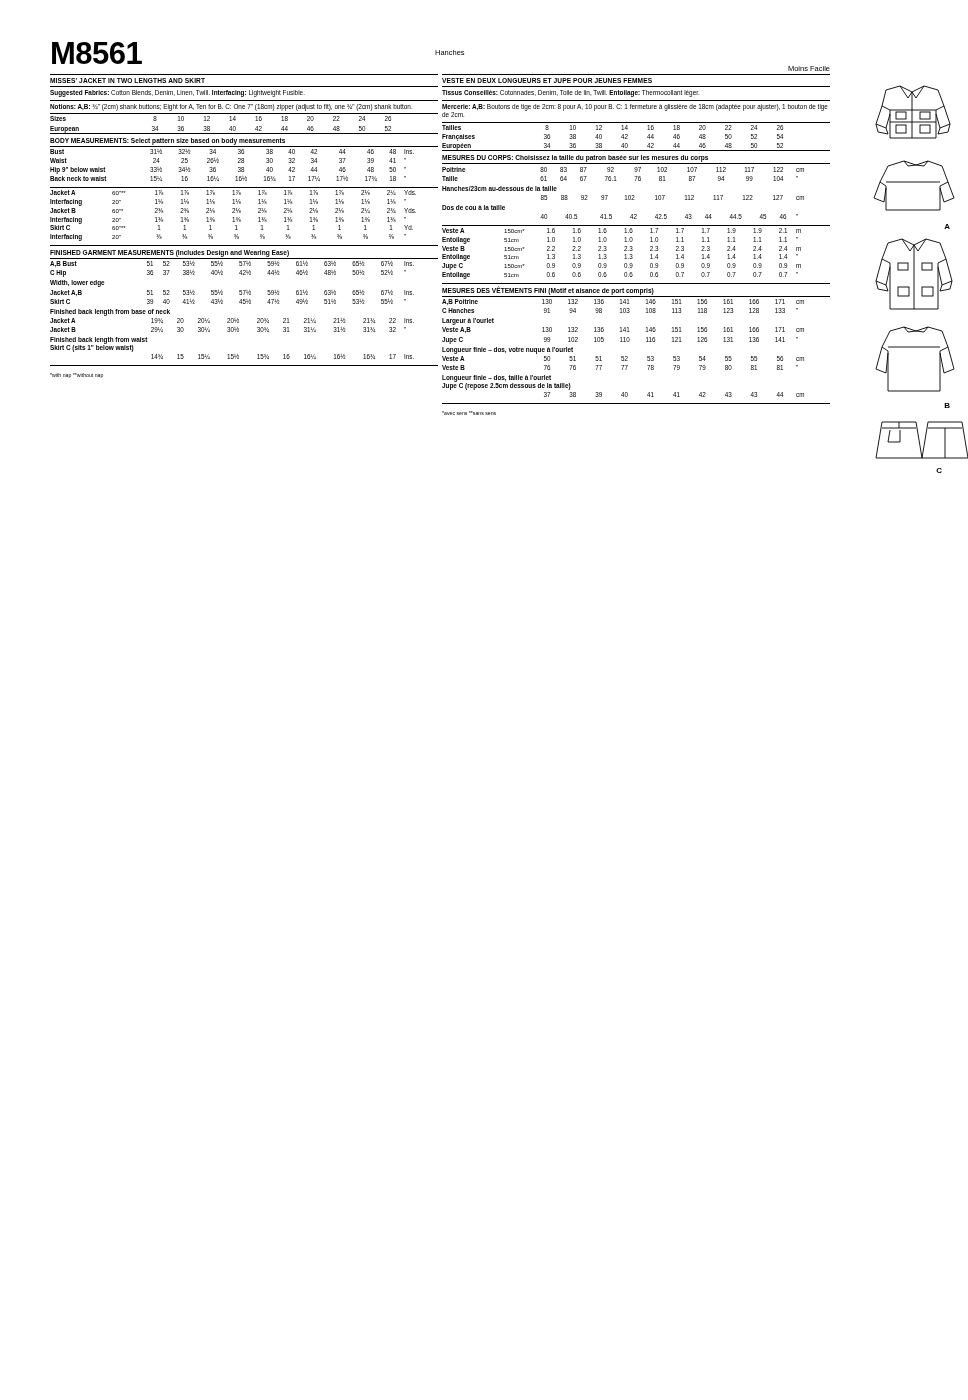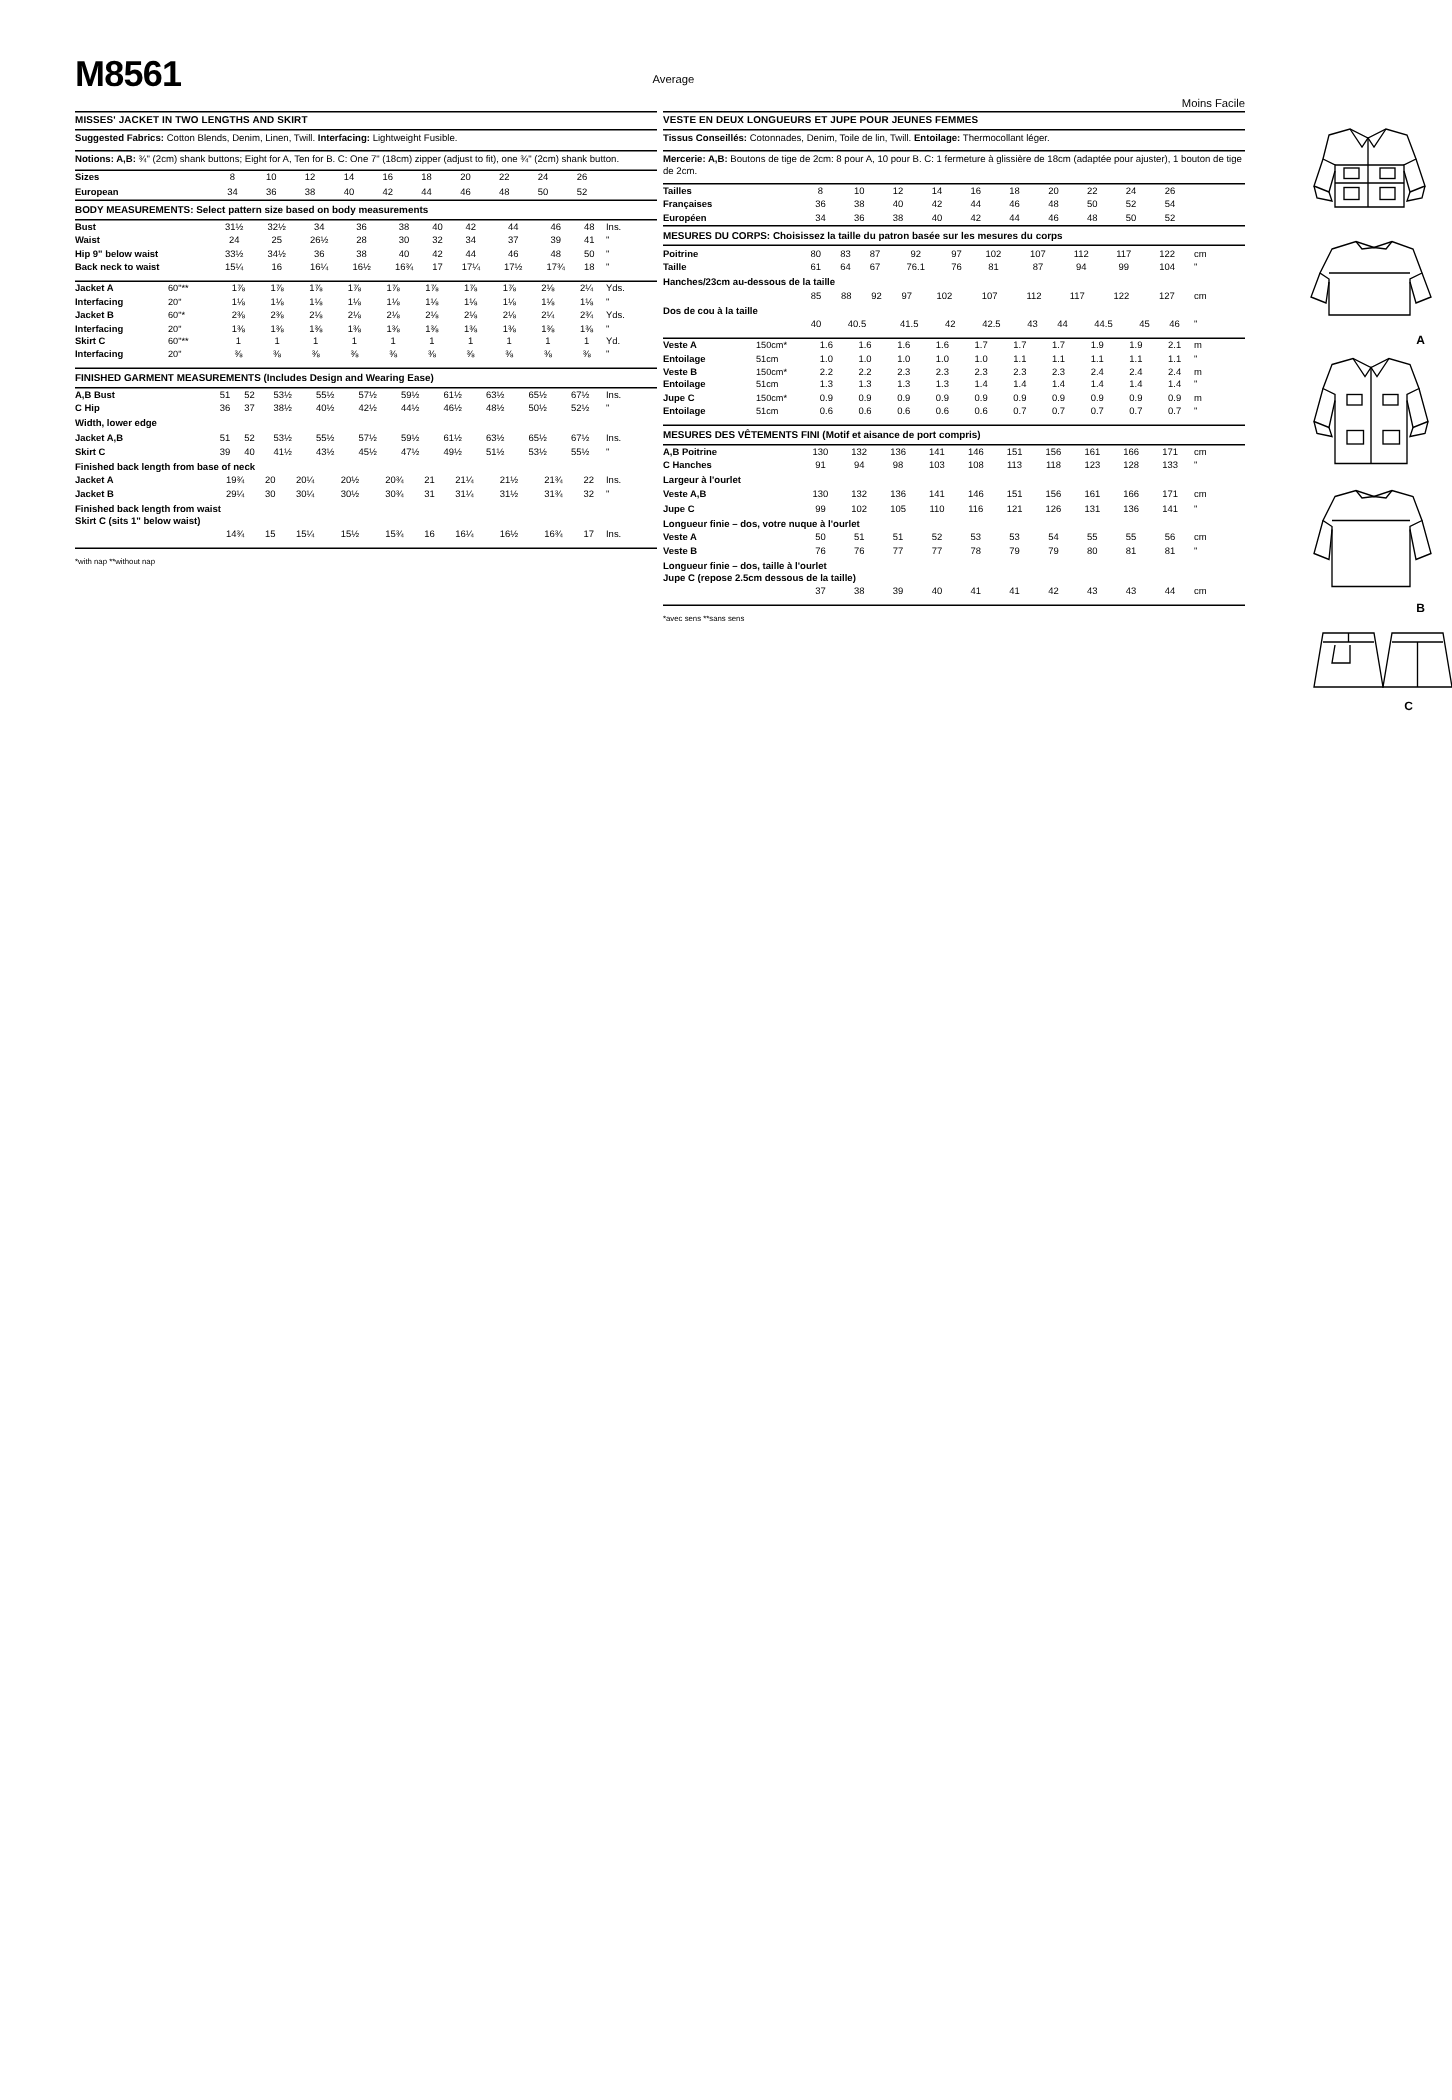--- a/index.html
+++ b/index.html
@@ -3,21 +3,21 @@
 <meta charset="utf-8">
 <style>
   html,body{margin:0;padding:0;background:#ffffff;}
   body{width:968px;height:1400px;font-family:"Liberation Sans",sans-serif;color:#000;}
   .page{position:relative;width:968px;height:1400px;background:#fff;}
   .sheet{position:absolute;left:26px;top:22px;width:916px;height:1356px;background:#fff;}
   .content{position:absolute;left:24px;top:18px;width:868px;}
 
   
   .hdr{position:relative;height:34px;}
-  .pattnum{position:absolute;left:0;top:-4px;font-size:24px;font-weight:bold;letter-spacing:-0.5px;font-family:"Liberation Sans",sans-serif;}
+  .pattnum{position:absolute;left:0;top:-4px;font-size:31px;font-weight:bold;letter-spacing:-0.5px;font-family:"Liberation Sans",sans-serif;}
   .avg{position:absolute;left:385px;top:8px;font-size:7.5px;}
   .moins{position:absolute;right:88px;top:24px;font-size:7.5px;}
 
   .cols{position:relative;width:100%;}
   .col{position:absolute;top:0;width:388px;}
   .colL{left:0;}
   .colR{left:392px;}
 
   .rule{border-top:1.6px solid #000;margin:0;}
   .rulethin{border-top:0.7px solid #000;margin:0;}
@@ -52,21 +52,21 @@
 </style>
 </head>
 <body>
 
 <div class="page">
  <div class="sheet">
   <div class="content">
 
    <div class="hdr">
      <div class="pattnum">M8561</div>
-     <div class="avg">Average</div>
+     <div class="avg">Hanches</div>
      <div class="moins">Moins Facile</div>
    </div>
 
    <div class="cols" style="height:520px;">
 
     <div class="col colL">
       <div class="rule"></div>
       <div class="title">MISSES' JACKET IN TWO LENGTHS AND SKIRT</div>
       <div class="rule"></div>
 

